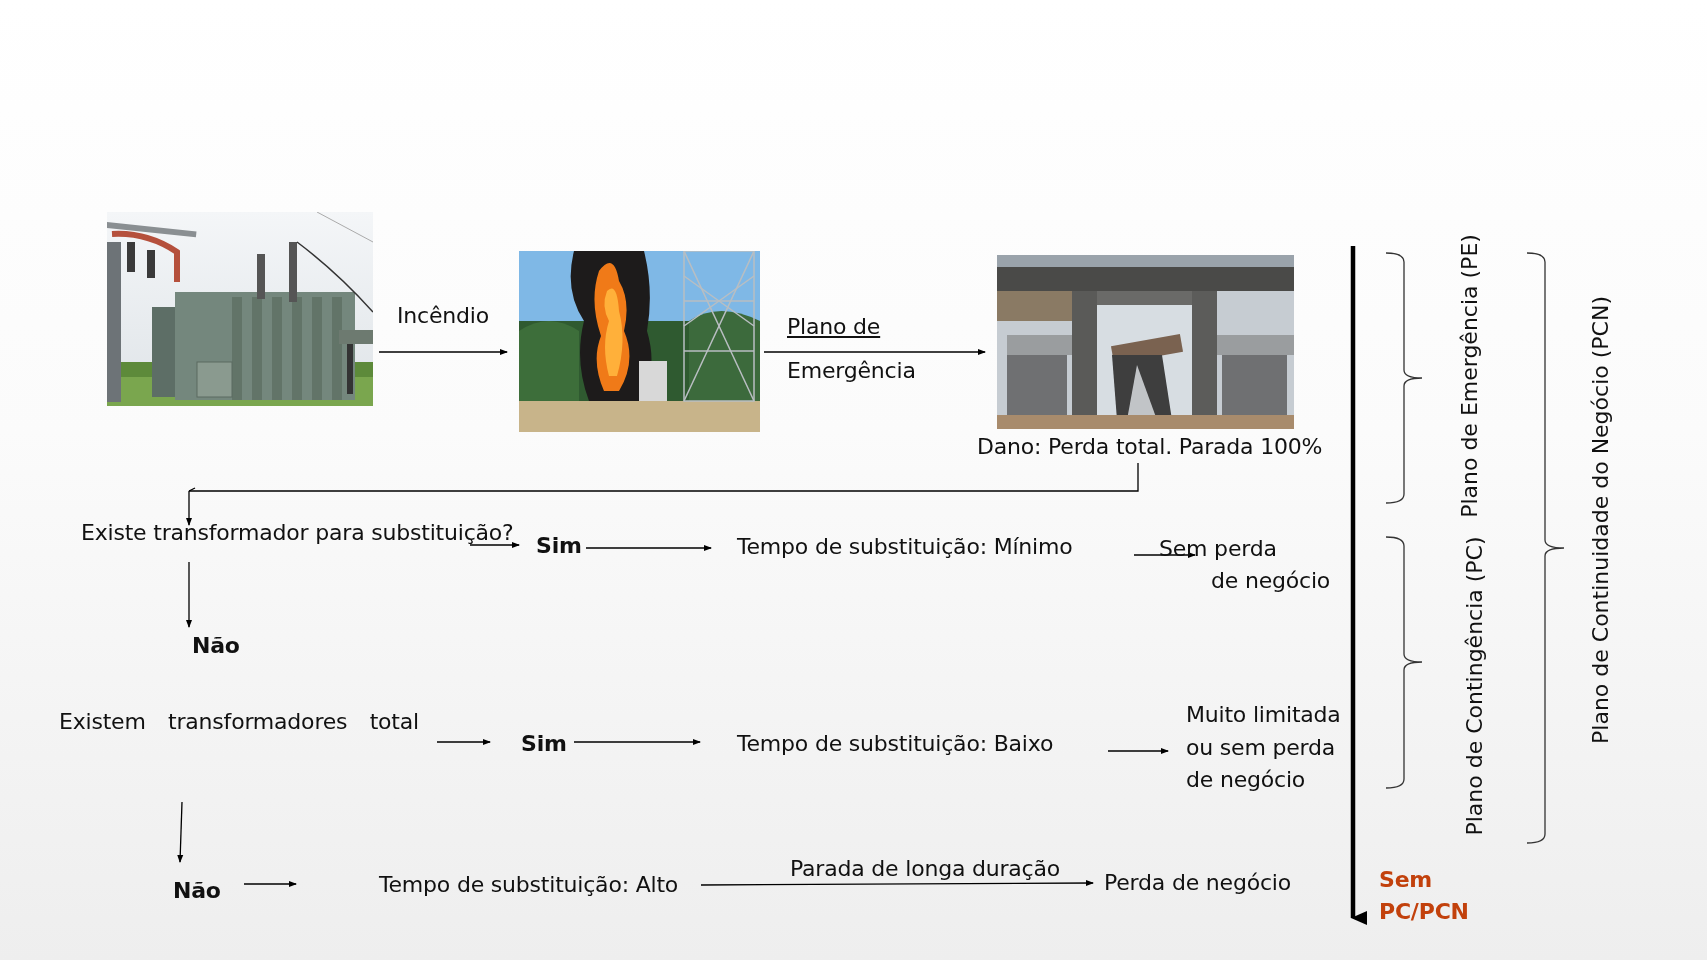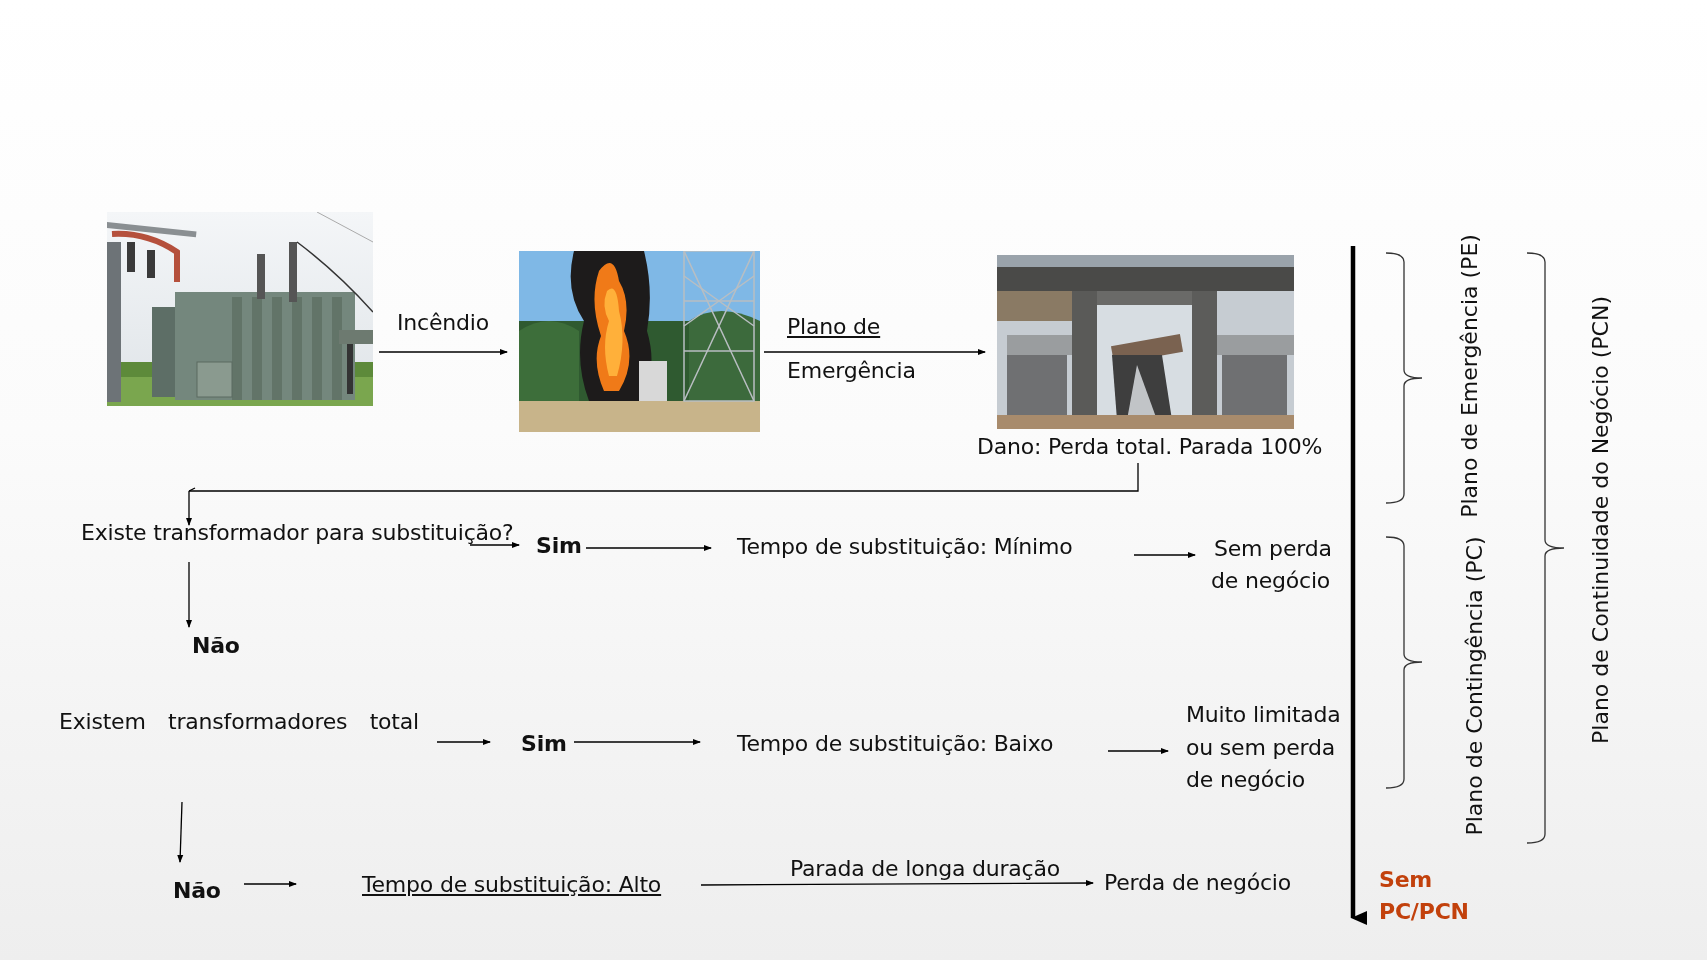--- a/index.html
+++ b/index.html
@@ -152,43 +152,43 @@
   <g stroke="#333" stroke-width="1.3" fill="none">
 
     <path d="M1386,253 Q1404,253 1404,262 L1404,370 Q1404,378 1422,378 Q1404,378 1404,386 L1404,494 Q1404,503 1386,503"></path>
 
     <path d="M1386,537 Q1404,537 1404,546 L1404,654 Q1404,662 1422,662 Q1404,662 1404,670 L1404,779 Q1404,788 1386,788"></path>
 
     <path d="M1527,253 Q1545,253 1545,262 L1545,540 Q1545,548 1564,548 Q1545,548 1545,556 L1545,834 Q1545,843 1527,843"></path>
   </g>
 </svg>
 
-<div class="abs txt" style="left:397px;top:308px;">Incêndio</div>
+<div class="abs txt" style="left:397px;top:301px;">Incêndio</div>
 <div class="abs txt" style="left:787px;top:312px;text-decoration:underline;">Plano de</div>
 <div class="abs txt" style="left:787px;top:356px;">Emergência</div>
 <div class="abs txt" style="left:977px;top:432px;">Dano: Perda total. Parada 100%</div>
 
 <div class="abs txt" style="left:69px;top:518px;margin-left:12px;">Existe transformador para substituição?</div>
 <div class="abs txt bold" style="left:536px;top:531px;">Sim</div>
 <div class="abs txt" style="left:737px;top:532px;">Tempo de substituição: Mínimo</div>
-<div class="abs txt" style="left:1214px;top:534px;">Sem perda</div>
+<div class="abs txt" style="left:1159px;top:534px;">Sem perda</div>
 <div class="abs txt" style="left:1211px;top:566px;">de negócio</div>
 <div class="abs txt bold" style="left:192px;top:631px;">Não</div>
 
 <div class="abs" style="left:59px;top:707px;width:360px;">
   <div class="txt justify" style="height:32px;">Existem transformadores total</div>
 </div>
 <div class="abs txt bold" style="left:521px;top:729px;">Sim</div>
 <div class="abs txt" style="left:737px;top:729px;">Tempo de substituição: Baixo</div>
 <div class="abs txt" style="left:1186px;top:700px;">Muito limitada</div>
 <div class="abs txt" style="left:1186px;top:733px;">ou sem perda</div>
 <div class="abs txt" style="left:1186px;top:765px;">de negócio</div>
 
 <div class="abs txt bold" style="left:173px;top:876px;">Não</div>
-<div class="abs txt" style="left:362px;top:870px;text-decoration:underline;">Tempo de substituição: Alto</div>
+<div class="abs txt" style="left:379px;top:870px;">Tempo de substituição: Alto</div>
 <div class="abs txt" style="left:754px;top:854px;margin-left:36px;">Parada de longa duração</div>
 <div class="abs txt" style="left:1104px;top:868px;">Perda de negócio</div>
 
 <div class="abs txt bold red" style="left:1379px;top:865px;">Sem</div>
 <div class="abs txt bold red" style="left:1379px;top:897px;">PC/PCN</div>
 
 <div class="vert" style="left:1469px;top:376px;">Plano de Emergência (PE)</div>
 <div class="vert" style="left:1474px;top:686px;">Plano de Contingência (PC)</div>
 <div class="vert" style="left:1600px;top:520px;">Plano de Continuidade do Negócio (PCN)</div>
 

